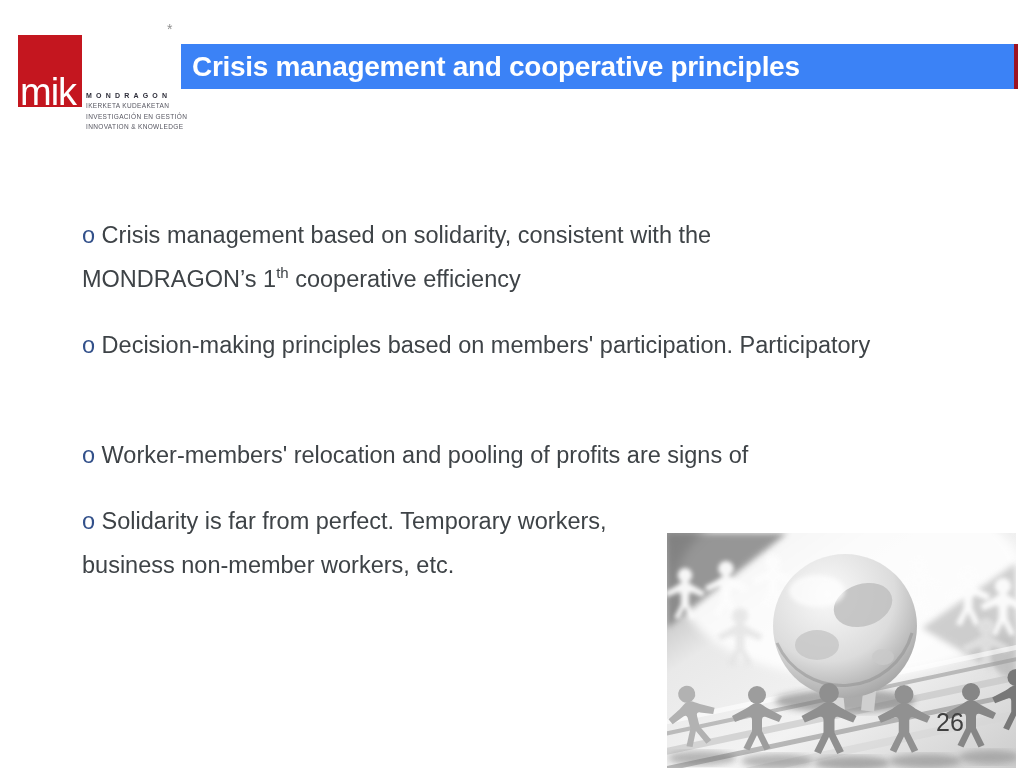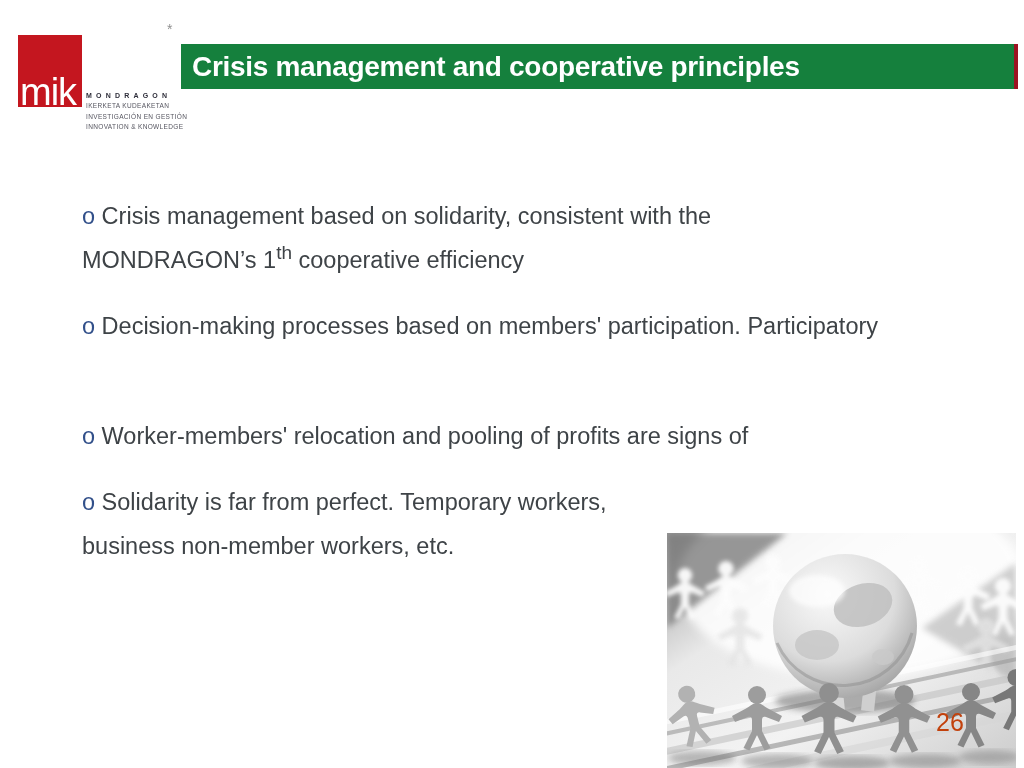--- a/index.html
+++ b/index.html
@@ -20,43 +20,43 @@
     position:absolute;left:86px;top:90px;width:92px;color:#3c3c46;
   }
   .logo-line1{font-size:7px;font-weight:700;letter-spacing:4.2px;color:#2e2e3a;line-height:11px;white-space:nowrap;}
   .logo-line{font-size:6.5px;letter-spacing:0.35px;color:#55555f;line-height:10.5px;white-space:nowrap;}
   .deco-asterisk{
     position:absolute;left:167px;top:22px;color:#8f8f8f;font-size:14px;line-height:1;
   }
   
   .title-bar{
     position:absolute;left:181px;top:44px;width:833px;height:45px;
-    background:#15803d;border-right:4px solid #9c1322;
+    background:#3b82f6;border-right:4px solid #9c1322;
   }
   .title-text{
     color:#ffffff;font-size:28px;font-weight:700;line-height:45px;
     padding-left:11px;white-space:nowrap;letter-spacing:-0.3px;
   }
   
   .body-text{
-    position:absolute;left:82px;top:194px;width:910px;
+    position:absolute;left:82px;top:213px;width:910px;
     font-size:23.5px;line-height:44px;color:#3e4347;
   }
   .body-text p{margin:0 0 22px 0;}
   .bullet-marker{color:#32508a;}
   .line{white-space:pre-wrap;}
-  sup.th{font-size:19px;vertical-align:super;line-height:0;}
+  sup.th{font-size:15px;vertical-align:super;line-height:0;}
   
   .photo{
     position:absolute;left:667px;top:533px;width:349px;height:235px;overflow:hidden;
   }
   
   .page-number{
     position:absolute;left:936px;top:708px;width:60px;
-    font-size:25px;color:#c2410c;z-index:5;
+    font-size:25px;color:#404040;z-index:5;
   }
 </style>
 </head>
 <body>
 
 <div id="slide">
 
   <div class="logo-square">
     <span class="logo-acronym">mik</span>
   </div>
@@ -69,21 +69,21 @@
   <div class="deco-asterisk">*</div>
 
   <div class="title-bar">
     <div class="title-text">Crisis management and cooperative principles</div>
   </div>
 
   <div class="body-text">
     <p><span class="bullet-marker">o </span><span class="line">Crisis management based on solidarity, consistent with the</span><br>
       <span class="line">MONDRAGON’s 1</span><sup class="th">th</sup><span class="line"> cooperative efficiency</span></p>
 
-    <p><span class="bullet-marker">o </span><span class="line">Decision-making processes based on members' participation. Participatory</span><br>
+    <p><span class="bullet-marker">o </span><span class="line">Decision-making principles based on members' participation. Participatory</span><br>
       <br>
       </p>
 
     <p><span class="bullet-marker">o </span><span class="line">Worker-members' relocation and pooling of profits are signs of</span><br>
       </p>
 
     <p><span class="bullet-marker">o </span><span class="line">Solidarity is far from perfect. Temporary workers,</span><br>
       <span class="line">business non-member workers, etc.</span></p>
   </div>
 

